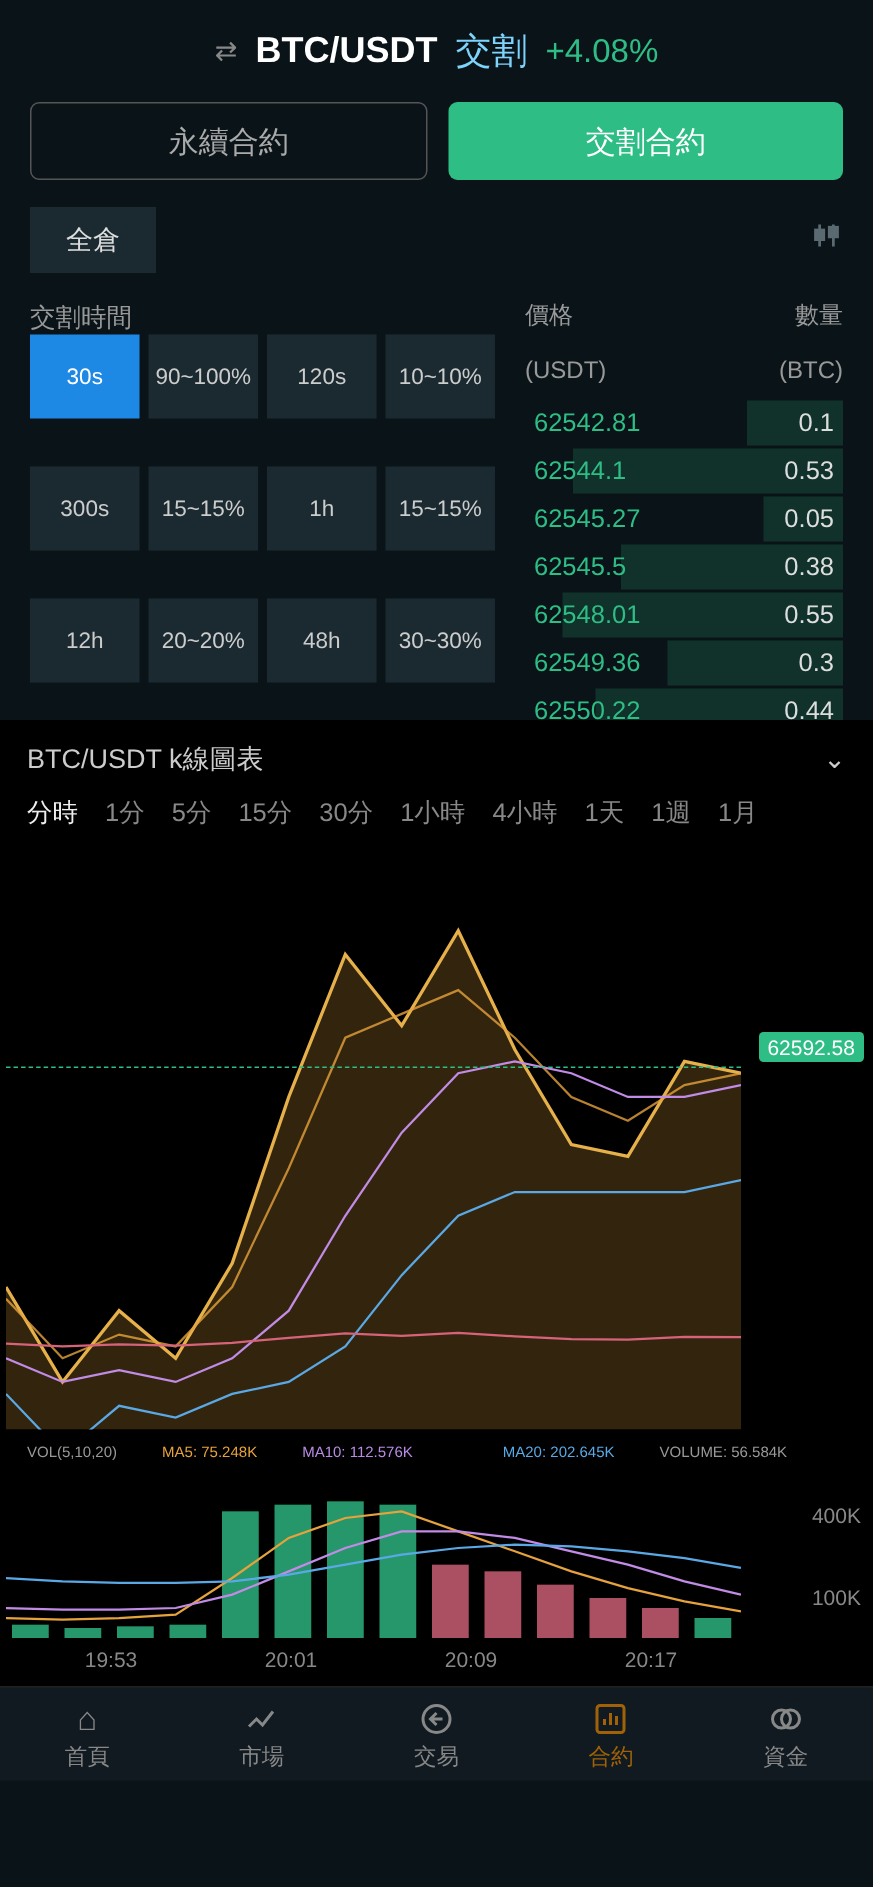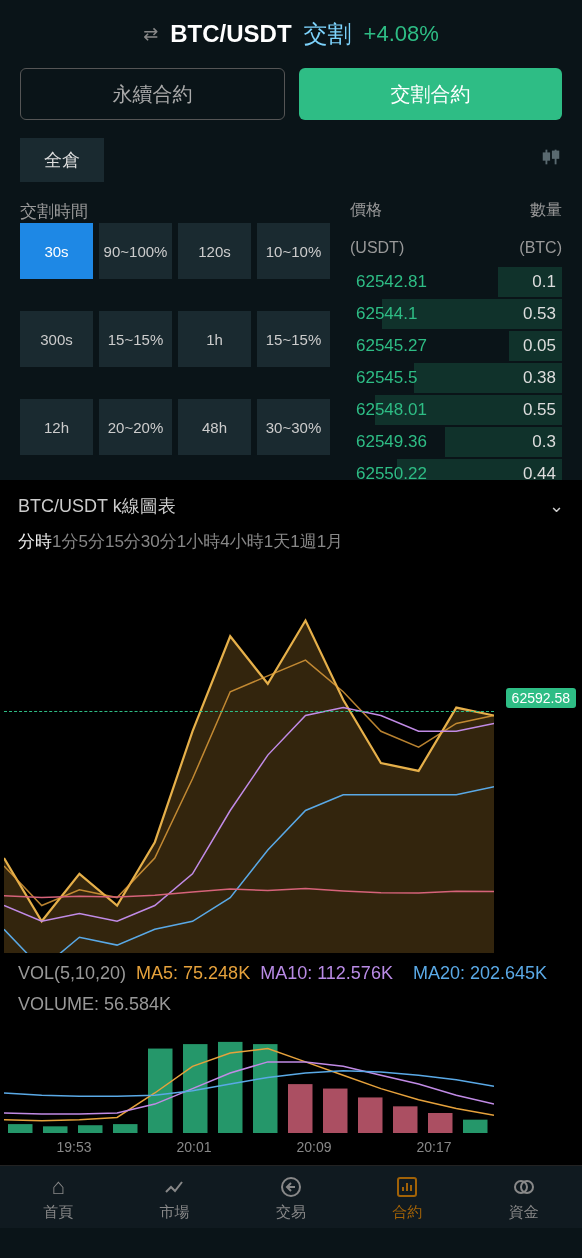--- a/index.html
+++ b/index.html
@@ -120,20 +120,21 @@
 .chart-header {
   display: flex;
   justify-content: space-between;
   align-items: center;
   padding: 4px 18px 8px;
 }
 .chart-title { color: #ccc; font-size: 18px; }
 .chevron { color: #ccc; font-size: 18px; cursor: pointer; }
 .intervals {
   display: flex;
+  gap: 18px;
   padding: 4px 18px 10px;
   font-size: 17px;
   color: #888;
 }
 .intervals span { cursor: pointer; }
 .intervals span.active { color: #eee; }
 .price-chart {
   position: relative;
   height: 380px;
   margin: 10px 4px 0;
@@ -172,22 +173,22 @@
   top: 0;
   width: calc(100% - 84px);
   height: 100%;
 }
 .vol-section {
   padding: 8px 4px 0;
 }
 .vol-legend {
   display: flex;
   flex-wrap: wrap;
-  gap: 10px;
-  font-size: 18px;
+  gap: 30px;
+  font-size: 10px;
   padding: 2px 14px;
 }
 .vol-legend .grey { color: #999; }
 .vol-legend .orange { color: #e6a23c; }
 .vol-legend .purple { color: #b98be6; }
 .vol-legend .blue { color: #5aa9e6; }
 .vol-chart {
   position: relative;
   height: 110px;
   margin-top: 6px;
@@ -378,20 +379,24 @@
           <rect x="284" y="61.111111111111114" width="24.5" height="48.888888888888886" fill="#d6637a" opacity="0.8"></rect>
           <rect x="319" y="65.55555555555556" width="24.5" height="44.44444444444444" fill="#d6637a" opacity="0.8"></rect>
           <rect x="354" y="74.44444444444444" width="24.5" height="35.55555555555556" fill="#d6637a" opacity="0.8"></rect>
           <rect x="389" y="83.33333333333333" width="24.5" height="26.666666666666668" fill="#d6637a" opacity="0.8"></rect>
           <rect x="424" y="90" width="24.5" height="20" fill="#d6637a" opacity="0.8"></rect>
           <rect x="459" y="96.66666666666667" width="24.5" height="13.333333333333334" fill="#2ebd85" opacity="0.8"></rect>
           <path d="M0.0 96.7 L37.7 97.8 L75.4 96.7 L113.1 94.4 L150.8 70.0 L188.5 43.3 L226.2 30.0 L263.8 25.6 L301.5 38.9 L339.2 52.2 L376.9 65.6 L414.6 76.7 L452.3 85.6 L490.0 92.2" fill="none" stroke="#e6a23c" stroke-width="1.5"></path>
           <path d="M0.0 90.0 L37.7 91.1 L75.4 91.1 L113.1 90.0 L150.8 81.1 L188.5 65.6 L226.2 50.0 L263.8 38.9 L301.5 38.9 L339.2 43.3 L376.9 52.2 L414.6 61.1 L452.3 72.2 L490.0 81.1" fill="none" stroke="#c18be6" stroke-width="1.5"></path>
           <path d="M0.0 70.0 L37.7 72.2 L75.4 73.3 L113.1 73.3 L150.8 72.2 L188.5 67.8 L226.2 61.1 L263.8 54.4 L301.5 50.0 L339.2 47.8 L376.9 48.9 L414.6 52.2 L452.3 56.7 L490.0 63.3" fill="none" stroke="#5aa9e6" stroke-width="1.5"></path>
         </svg>
+      <div class="vol-y" id="vol-y">
+          <div>400K</div>
+          <div>100K</div>
+        </div>
     </div>
     <div class="x-axis" id="x-axis">
         <span>19:53</span>
         <span>20:01</span>
         <span>20:09</span>
         <span>20:17</span>
       </div>
   </div>
 </div>
 

